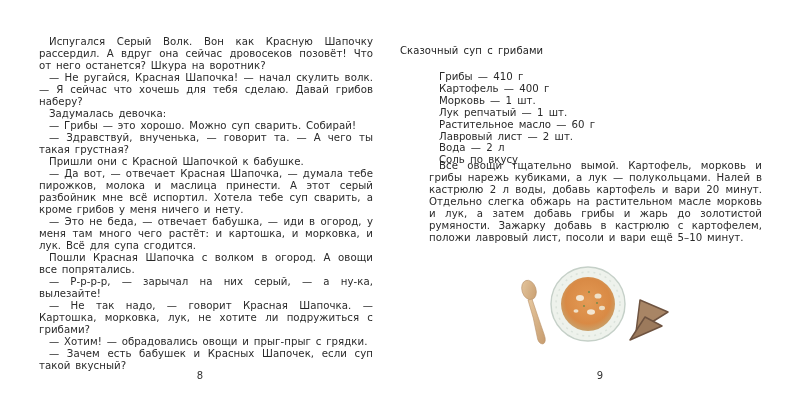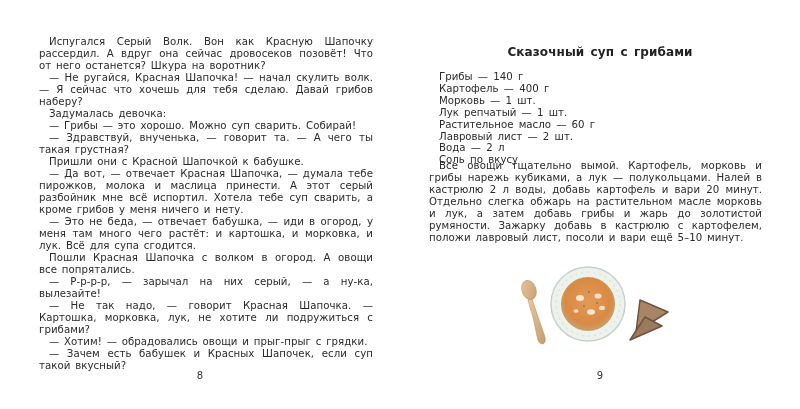--- a/index.html
+++ b/index.html
@@ -16,21 +16,21 @@
     font-size: 10.2px;
     line-height: 12px;
     letter-spacing: 0.05px;
     word-spacing: 1.5px;
   }
   .left .text-block { left: 39px; top: 36px; width: 334px; }
   .text-block p { margin: 0; text-align: justify; text-indent: 10px; hyphens: manual; }
 
   .recipe-title {
     position: absolute; left: 0; width: 400px; top: 45px;
-    text-align: center; font-weight: bold; font-size: 12px; letter-spacing: 0.1px; word-spacing: 2px;
+    font-weight: normal; font-size: 10px; letter-spacing: 0.1px; word-spacing: 2px;
     color: #222;
   }
   .ingredients {
     position: absolute; left: 39px; top: 71px; margin: 0; padding: 0; list-style: none;
     font-size: 10.2px; line-height: 11.9px; word-spacing: 2px;
   }
   .ingredients li { margin: 0; }
   .right .text-block { left: 29px; top: 160px; width: 333px; }
 
   .page-number {
@@ -60,21 +60,21 @@
     <p>— Хотим! — обрадовались овощи и прыг-прыг с грядки.</p>
     <p>— Зачем есть бабушек и Красных Шапочек, если суп такой вкусный?</p>
 
   </div>
   <div class="page-number">8</div>
 </div>
 
 <div class="page right">
   <div class="recipe-title">Сказочный суп с грибами</div>
   <ul class="ingredients">
-    <li>Грибы — 140 г</li>
+    <li>Грибы — 410 г</li>
     <li>Картофель — 400 г</li>
     <li>Морковь — 1 шт.</li>
     <li>Лук репчатый — 1 шт.</li>
     <li>Растительное масло — 60 г</li>
     <li>Лавровый лист — 2 шт.</li>
     <li>Вода — 2 л</li>
     <li>Соль по вкусу</li>
   </ul>
   <div class="text-block">
     <p>Все овощи тщательно вымой. Картофель, морковь и грибы нарежь кубиками, а лук — полукольцами. Налей в кастрюлю 2 л воды, добавь картофель и вари 20 минут. Отдельно слегка обжарь на растительном масле морковь и лук, а затем добавь грибы и жарь до золотистой румяности. Зажарку добавь в кастрюлю с картофелем, положи лавровый лист, посоли и вари ещё 5–10 минут.</p>

